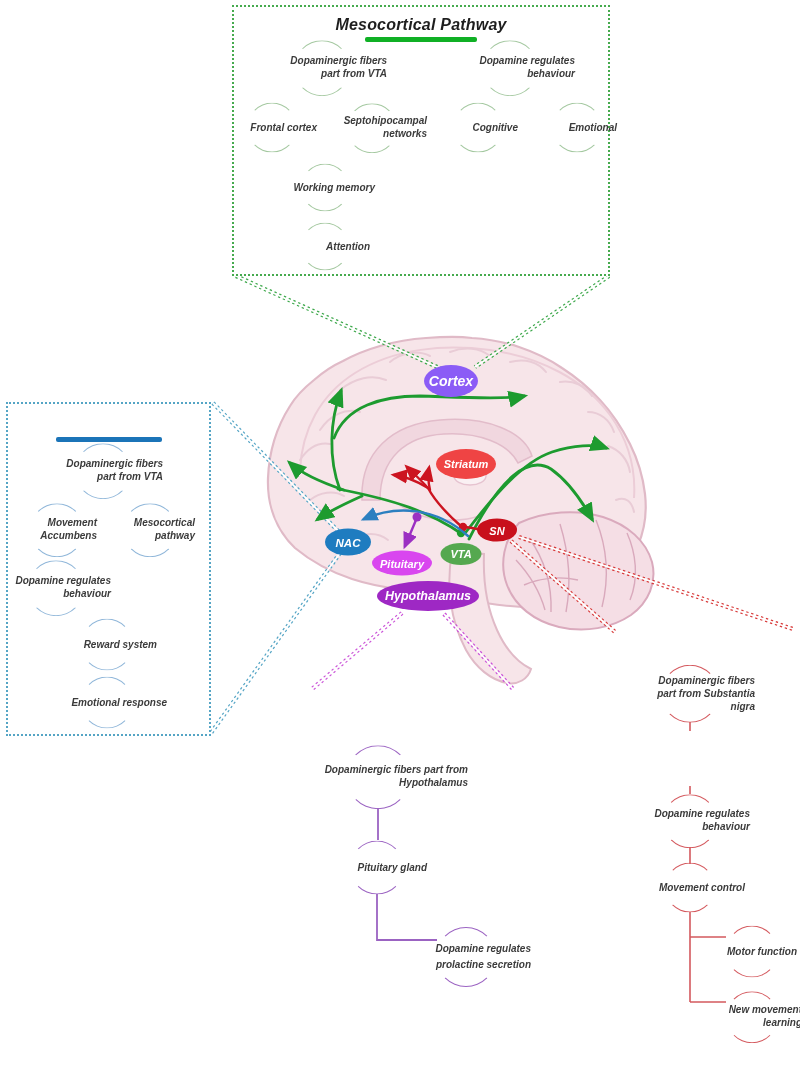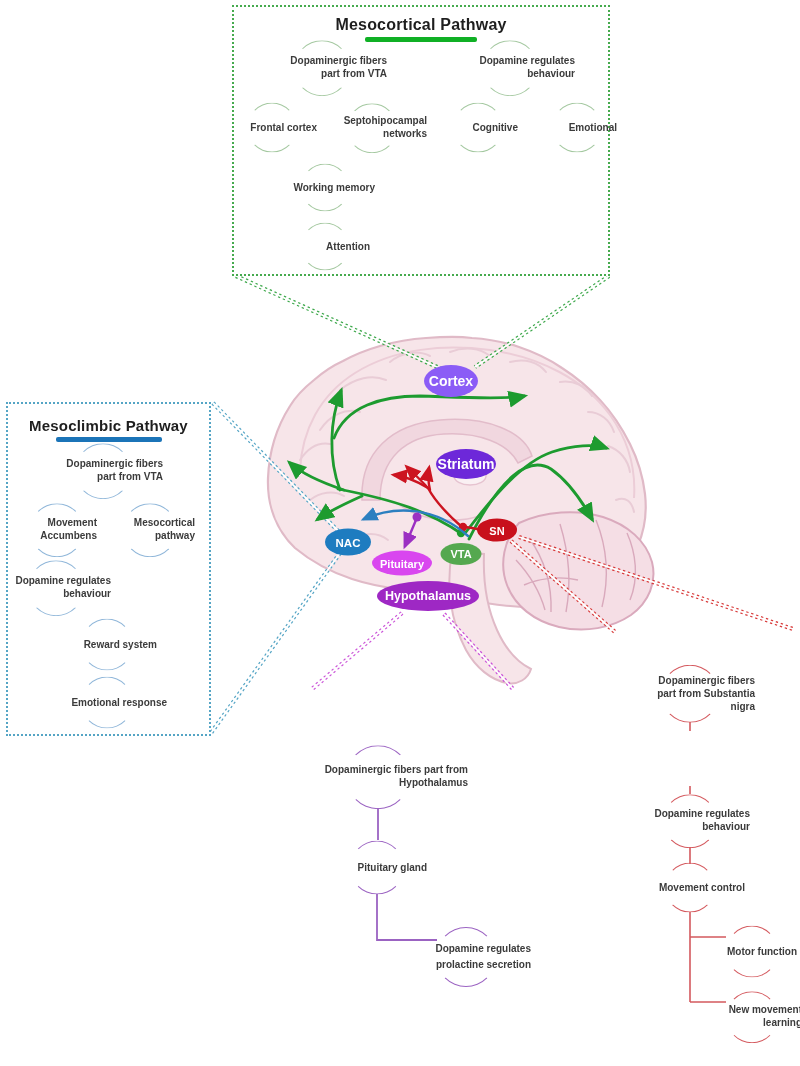--- a/index.html
+++ b/index.html
@@ -1,17 +1,17 @@
 <!DOCTYPE html>
 <html><head>
 <meta charset="utf-8">
 <style>
   html,body{margin:0;padding:0;background:#fff;}
   #stage{position:relative;width:800px;height:1066px;background:#fff;overflow:hidden;
-         font-family:"Liberation Sans",sans-serif;}
+         font-family:"Liberation Sans",sans-serif;font-style:italic;}
   #scene{position:absolute;left:0;top:0;z-index:1;}
 
   
   .pbox{position:absolute;background:#fff;z-index:2;box-sizing:border-box;}
   .pbox .ptitle{position:absolute;left:0;right:0;text-align:center;font-weight:bold;
                 color:#1e1e1e;letter-spacing:.2px;}
   .pbox .bar{position:absolute;left:50%;transform:translateX(-50%);height:5px;border-radius:2px;}
 
   #box-mesocortical{left:232px;top:5px;width:378px;height:271px;border:2px dotted #46aa4e;}
   #box-mesocortical .ptitle{top:9px;font-size:16px;}
@@ -205,21 +205,20 @@
       <path d="M 690,722 V 731 M 690,786 V 794 M 690,847 V 864"></path>
       <path d="M 690,912 V 1002 M 690,937 H 726 M 690,1002 H 726"></path>
     </g>
   </svg>
 
   <div class="pbox" id="box-mesocortical">
     <div class="ptitle">Mesocortical Pathway</div>
     <div class="bar"></div>
   </div>
   <div class="pbox" id="box-mesoclimbic">
-    <div class="ptitle">Mesoclimbic Pathway</div>
     <div class="bar"></div>
   </div>
 
   <div class="node g" style="left:322px;top:68px;width:130px;--d:54px">
     <span class="ring"></span>
     <span class="lbl">Dopaminergic fibers
 part from VTA</span>
     </div>
   <div class="node g" style="left:510px;top:68px;width:130px;--d:54px">
     <span class="ring"></span>
@@ -315,20 +314,20 @@
     <span class="ring"></span>
     <span class="lbl">Motor function</span>
     </div>
   <div class="node r" style="left:752px;top:1017px;width:100px;--d:50px">
     <span class="ring"></span>
     <span class="lbl">New movement
 learning</span>
     </div>
 
   <div class="blabel" style="left:451px;top:381px;width:54px;height:32px;background:#8b5cf6;font-size:14px">Cortex</div>
-  <div class="blabel" style="left:466px;top:464px;width:60px;height:30px;background:#6d28d9;font-size:14px">Striatum</div>
+  <div class="blabel" style="left:466px;top:464px;width:60px;height:30px;background:#ef4444;font-size:11px">Striatum</div>
   <div class="blabel" style="left:348px;top:542px;width:46px;height:27px;background:#1e7cc0;font-size:11.5px">NAC</div>
   <div class="blabel" style="left:497px;top:530px;width:40px;height:23px;background:#c8101c;font-size:11px">SN</div>
   <div class="blabel" style="left:461px;top:554px;width:41px;height:22px;background:#55a84f;font-size:11px">VTA</div>
   <div class="blabel" style="left:402px;top:563px;width:60px;height:25px;background:#d946ef;font-size:11px">Pituitary</div>
   <div class="blabel" style="left:428px;top:596px;width:102px;height:30px;background:#9e28c4;font-size:12.5px">Hypothalamus</div>
 
 </div>
 
 </body></html>

